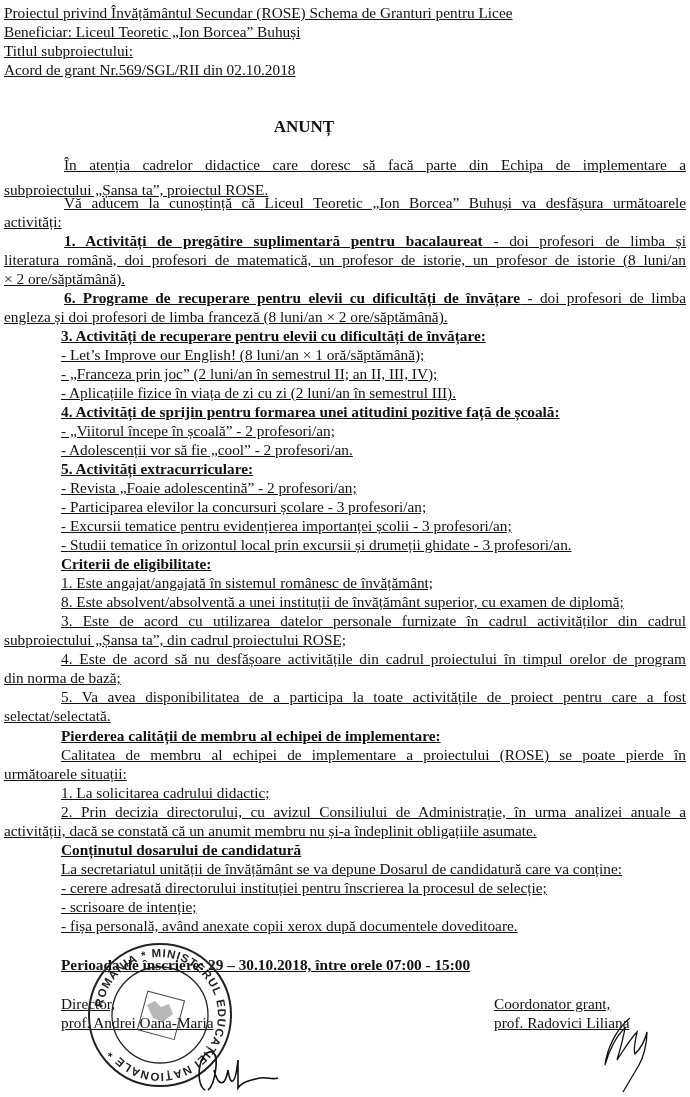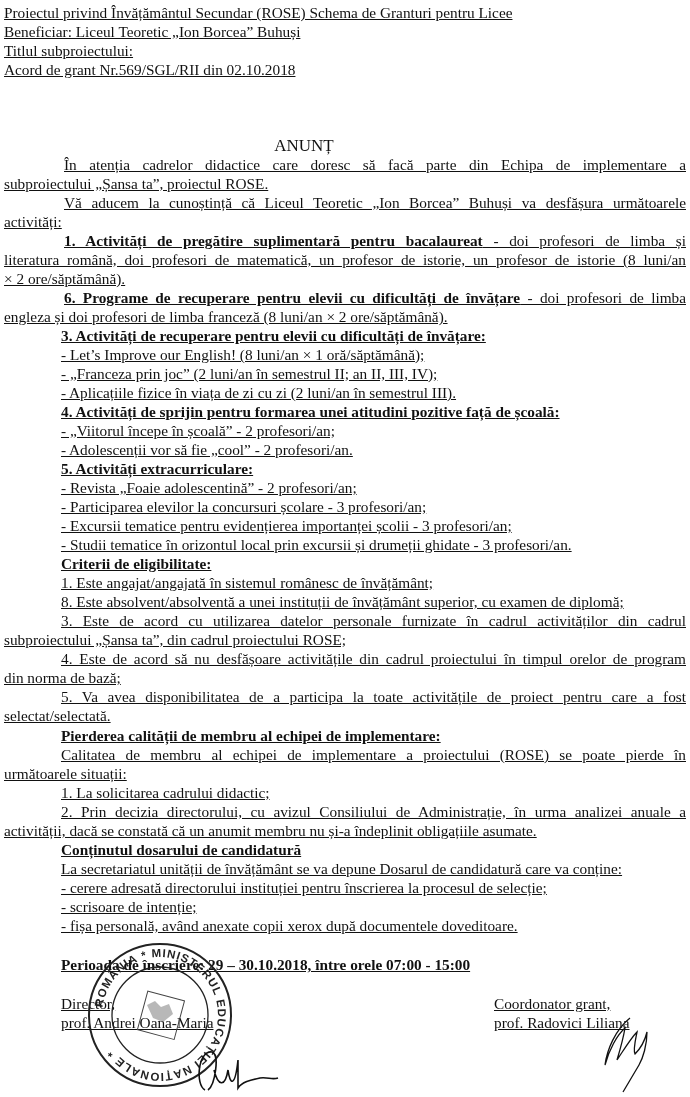--- a/index.html
+++ b/index.html
@@ -6,36 +6,36 @@
   body { width:690px; height:1097px; position:relative; overflow:hidden;
          font-family:"Liberation Serif", serif; color:#111; font-size:15.3px; }
   .page { position:absolute; left:4px; top:0; width:682px; }
   .line { position:absolute; left:0; white-space:nowrap; line-height:19px;text-decoration:underline; }
   .just { width:682px; text-align:justify; text-align-last:justify; white-space:normal; }
   .ind { left:60px; }
   .ind2 { left:57px; }
   .ind.just { width:622px; }
   b { font-weight:bold; }
   .title { position:absolute; left:0; width:608px; text-align:center; top:117px;
-           font-weight:normal; font-size:17px;margin-top:19px; }
+           font-weight:bold; font-size:17px; }
   .stamp { position:absolute; left:85px; top:940px; width:150px; height:150px; }
   .sig { position:absolute; }
 </style>
 </head>
 <body>
 
 <div class="page">
 
   <div class="line" style="top:3px">Proiectul privind Învățământul Secundar (ROSE) Schema de Granturi pentru Licee</div>
   <div class="line" style="top:22px">Beneficiar: Liceul Teoretic „Ion Borcea” Buhuși</div>
   <div class="line" style="top:41px">Titlul subproiectului:</div>
   <div class="line" style="top:60px">Acord de grant  Nr.569/SGL/RII din 02.10.2018</div>
 
   <div class="line ind just" style="top:155px">În atenția cadrelor didactice care doresc să facă parte din Echipa de implementare a</div>
-  <div class="line" style="top:174px">subproiectului „Șansa ta”, proiectul ROSE.</div>
+  <div class="line" style="top:180px">subproiectului „Șansa ta”, proiectul ROSE.</div>
   <div class="line ind just" style="top:193px">Vă aducem la cunoștință că Liceul Teoretic „Ion Borcea” Buhuși va desfășura următoarele</div>
   <div class="line" style="top:212px">activități:</div>
 
   <div class="line ind just" style="top:231px"><b>1. Activități de pregătire suplimentară pentru bacalaureat</b><span> - doi profesori de limba și</span></div>
   <div class="line just" style="top:250px">literatura română, doi profesori de matematică, un profesor de istorie, un profesor de istorie (8 luni/an</div>
   <div class="line" style="top:269px">× 2 ore/săptămână).</div>
 
   <div class="line ind just" style="top:288px"><b>6. Programe de recuperare pentru elevii cu dificultăți de învățare</b><span> - doi profesori de limba</span></div>
   <div class="line" style="top:307px">engleza și doi profesori de limba franceză (8 luni/an × 2 ore/săptămână).</div>
 

